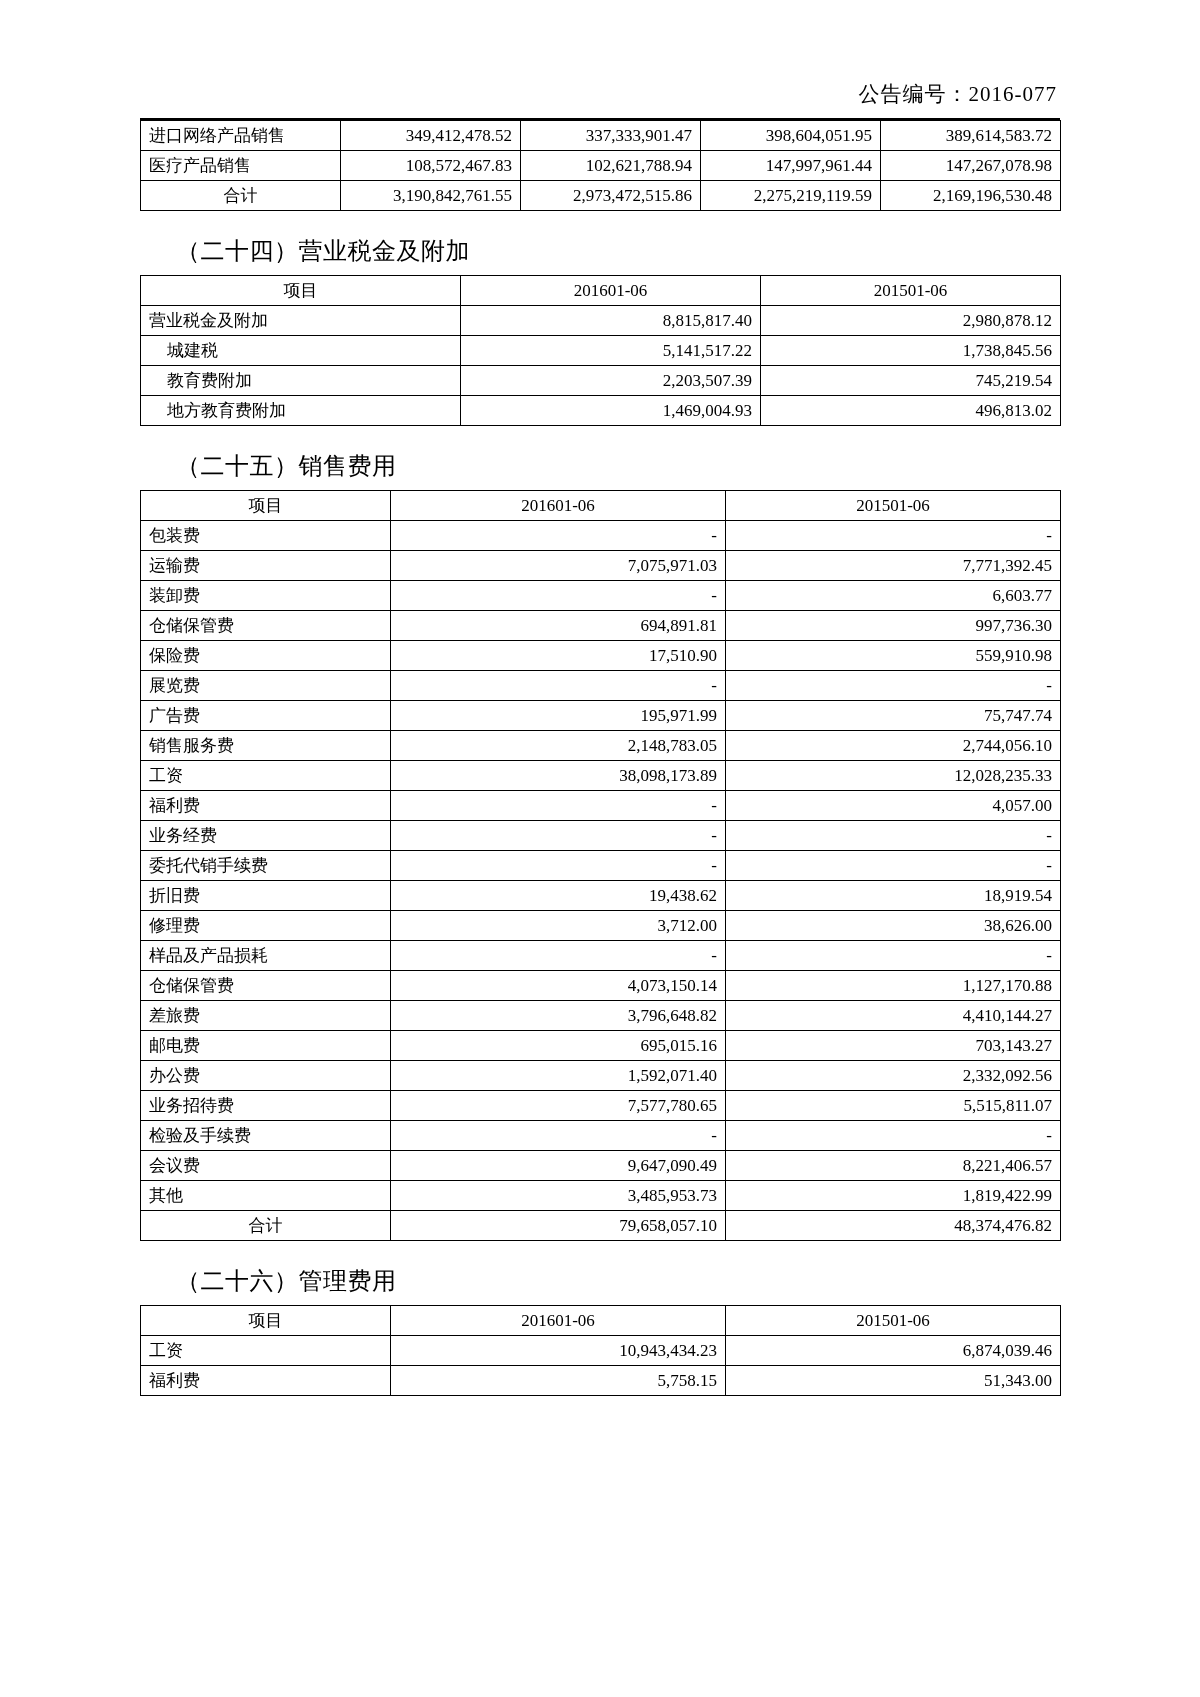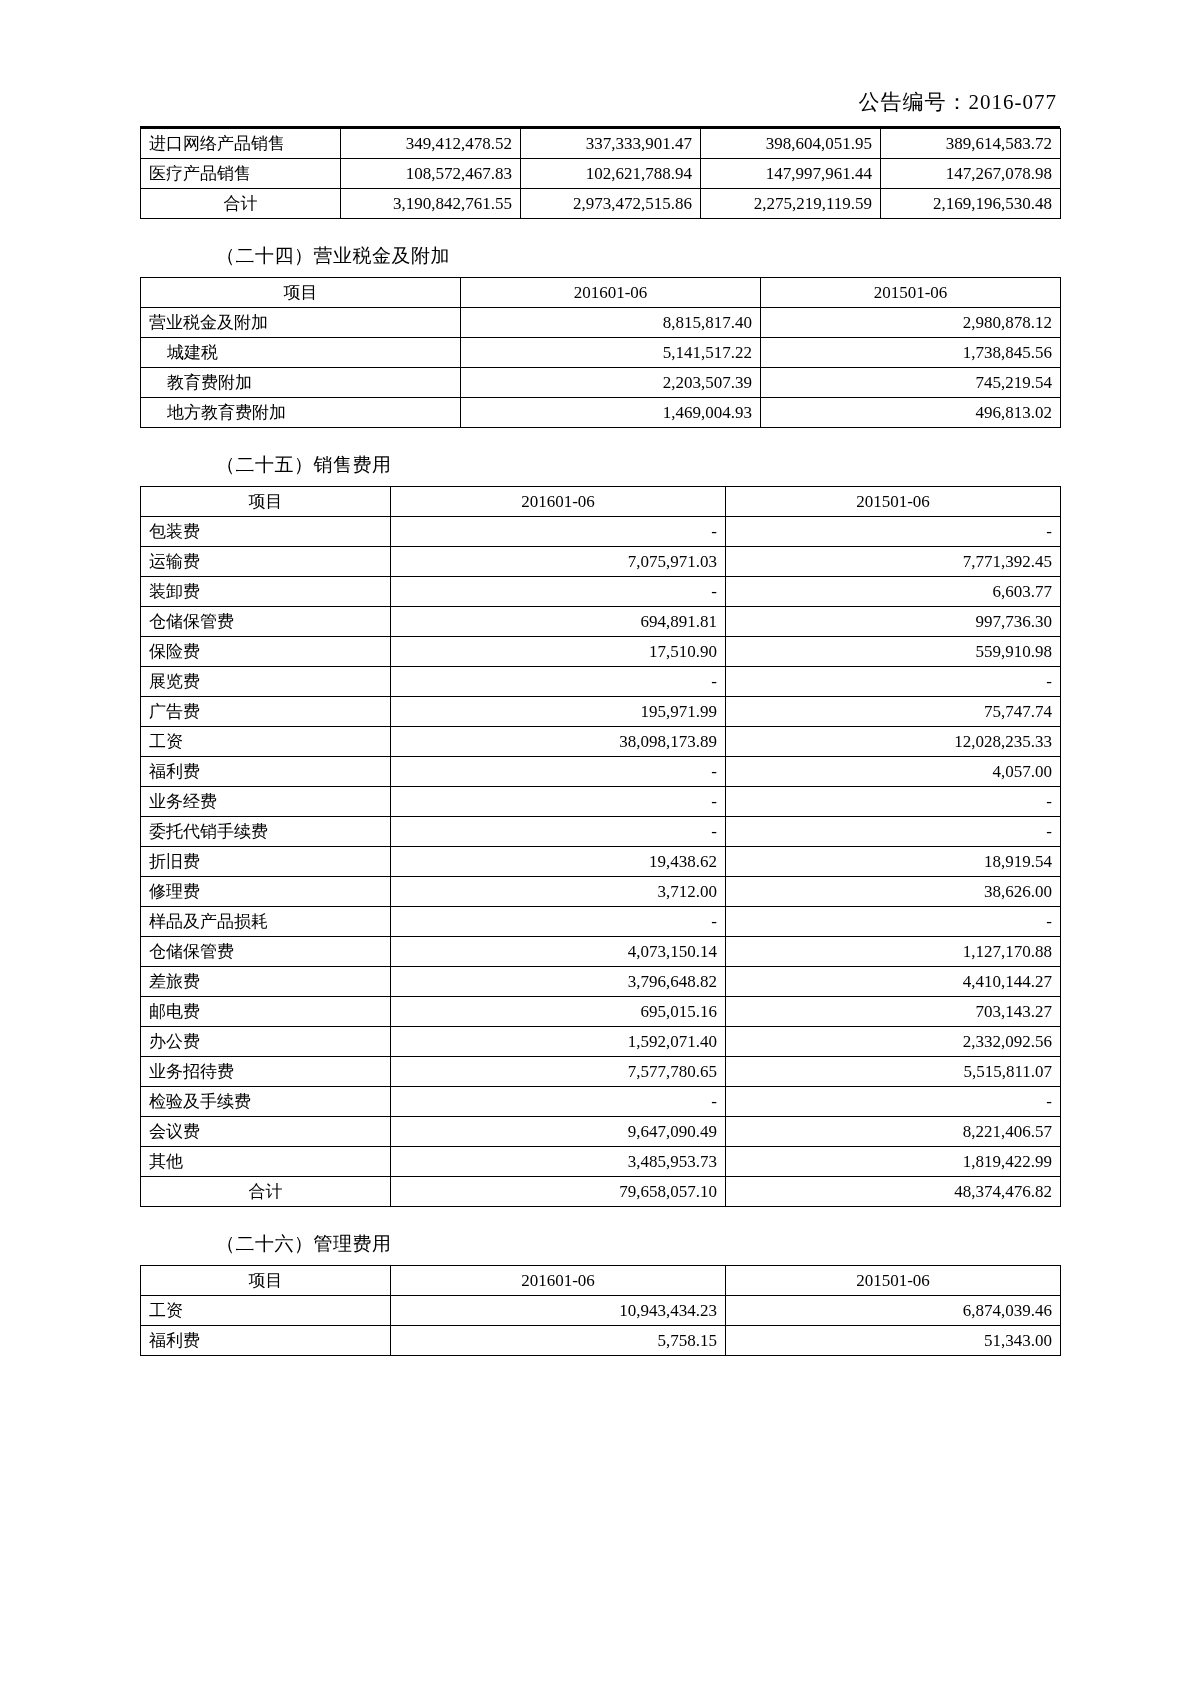--- a/index.html
+++ b/index.html
@@ -10,21 +10,21 @@
   body {
     font-family: "Liberation Serif", "DejaVu Serif", serif;
     color: #000000;
   }
   #page {
     width: 1200px;
     height: 1697px;
     position: relative;
     background: #ffffff;
     box-sizing: border-box;
-    padding: 16px;
+    padding: 8px;
     overflow: hidden;
   }
   .header {
     width: 920px;
     margin: 0 auto;
     padding-top: 72px;
     text-align: right;
     box-sizing: border-box;
   }
   .header-text {
@@ -68,22 +68,22 @@
     font-family: "Liberation Serif", serif;
   }
   .lbl-indent {
     text-align: left;
     padding-left: 26px !important;
   }
   .ctr {
     text-align: center;
   }
   .section-title {
-    font-size: 19px;
-    margin: 24px 0 8px 76px;
+    font-size: 24px;
+    margin: 24px 0 8px 36px;
     font-family: "Liberation Serif", serif;
     letter-spacing: 0.5px;
   }
   .first-table {
     margin-top: 18px;
   }
 </style>
 </head>
 <body>
 
@@ -207,20 +207,25 @@
             <td class="lbl">展览费</td>
             <td class="num">-</td>
             <td class="num">-</td>
           </tr>
         <tr>
             <td class="lbl">广告费</td>
             <td class="num">195,971.99</td>
             <td class="num">75,747.74</td>
           </tr>
         <tr>
+            <td class="lbl">销售服务费</td>
+            <td class="num">2,148,783.05</td>
+            <td class="num">2,744,056.10</td>
+          </tr>
+        <tr>
             <td class="lbl">工资</td>
             <td class="num">38,098,173.89</td>
             <td class="num">12,028,235.33</td>
           </tr>
         <tr>
             <td class="lbl">福利费</td>
             <td class="num">-</td>
             <td class="num">4,057.00</td>
           </tr>
         <tr>

